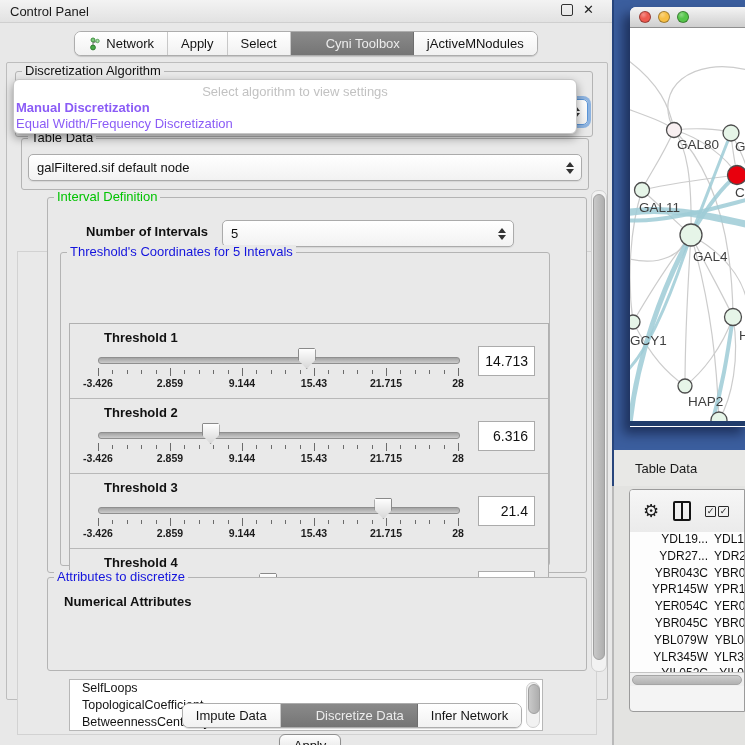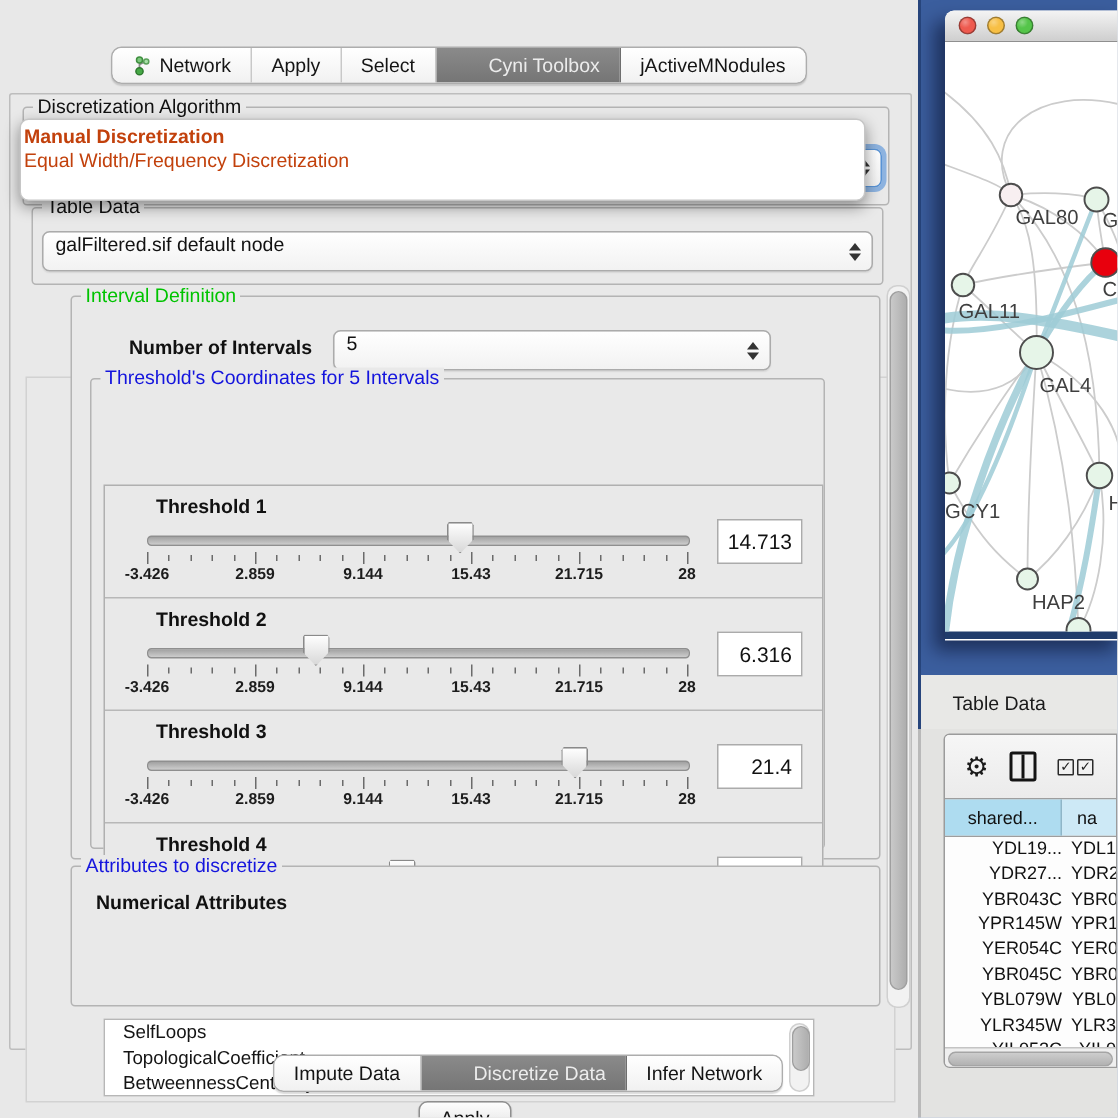--- a/index.html
+++ b/index.html
@@ -30,33 +30,33 @@
 
   
   #content{left:6px;top:62px;width:600px;height:636px;border:1px solid #bdbdbd;border-radius:2px;
     background:#e9e9e9;}
 
   .groupbox{position:absolute;border:1px solid #b4b4b4;border-radius:3px;}
   .grouplabel{position:absolute;top:-8px;left:6px;background:#e9e9e9;padding:0 3px;font-size:13px;line-height:14px;}
 
   
   .combo{position:absolute;background:linear-gradient(#ffffff,#f2f2f2);border:1px solid #ababab;
-    border-radius:5px;display:flex;box-shadow:0 1px 1px rgba(0,0,0,.08);}
+    border-radius:5px;display:flex;align-items:center;box-shadow:0 1px 1px rgba(0,0,0,.08);}
   .combo .val{flex:1;padding-left:8px;font-size:13px;color:#111;overflow:hidden;white-space:nowrap;}
   .spinner{width:16px;height:100%;display:flex;flex-direction:column;justify-content:center;align-items:center;gap:2px;margin-right:3px;}
   .spinner i{display:block;width:0;height:0;border-left:4px solid transparent;border-right:4px solid transparent;}
   .spinner .up{border-bottom:5px solid #333;}
   .spinner .dn{border-top:5px solid #333;}
   .focus-ring{box-shadow:0 0 0 3px rgba(110,160,220,.75);border-color:#5a94d6;}
 
   
   #popup{left:13px;top:79px;width:564px;height:55px;background:#fff;border:1px solid #c6c6c6;
     border-radius:6px;box-shadow:0 4px 10px rgba(0,0,0,.4);padding-top:3px;box-sizing:border-box;}
   #popup .prompt{text-align:center;color:#c2c2c2;font-size:13px;height:17px;line-height:17px;}
-  #popup .opt{font-size:13px;height:16px;line-height:16px;padding-left:2px;color:#c2410c;white-space:nowrap;}
+  #popup .opt{font-size:13px;height:16px;line-height:16px;padding-left:2px;color:#8b5cf6;white-space:nowrap;}
   #popup .opt.hl{font-weight:bold;}
 
   
   #scrollpane{left:10px;top:188px;width:578px;height:482px;background:#e9e9e9;border:1px solid #d2d2d2;overflow:hidden;}
   .vscroll{position:absolute;background:#f2f2f2;border:1px solid #d0d0d0;border-radius:7px;}
   .vthumb{position:absolute;left:1px;width:10px;background:linear-gradient(90deg,#c9c9c9,#aeaeae);border-radius:6px;border:1px solid #9f9f9f;}
 
   
   #rows{position:absolute;left:62px;top:260px;width:478px;border:1px solid #b0b0b0;background:#e9e9e9;}
   .trow{position:relative;height:74px;border-bottom:1px solid #b8b8b8;}
@@ -119,20 +119,27 @@
   .net-label{font-family:"Liberation Sans",sans-serif;font-size:13.5px;fill:#3f3f3f;}
   .tab-icon{width:13px;height:14px;}
 </style>
 </head>
 <body>
 
 <div id="stage">
 
   <div id="cp" class="abs">
 
+    <div id="cp-header" class="abs">
+      <span id="cp-title">Control Panel</span>
+      <span class="win-icons">
+        <span class="float-ic"></span>
+        <span class="close-ic">✕</span>
+      </span>
+    </div>
 
     <div id="top-tabs" class="abs seg-wrap">
       <div class="seg" id="top-seg">
           <div class="tab">
             <svg class="tab-icon" viewBox="0 0 13 14">
               <path d="M5,3 L5,10 M5,6 L9,4" stroke="#8a8a8a" stroke-width="1.2" fill="none"></path>
               <circle cx="5" cy="3" r="2" fill="#7dc87d" stroke="#3f8f3f"></circle>
               <circle cx="9.5" cy="4" r="1.7" fill="#a8e0a8" stroke="#5aa05a"></circle>
               <circle cx="5" cy="10.5" r="2.4" fill="#46a846" stroke="#2f7a2f"></circle>
             </svg>
@@ -377,20 +384,21 @@
           <div class="tab active">
             <span>Discretize Data</span>
           </div>
           <div class="tab">
             <span>Infer Network</span>
           </div>
         </div>
     </div>
 
     <div id="popup" class="abs">
+      <div class="prompt">Select algorithm to view settings</div>
       <div id="popup-opts">
           <div class="opt hl">Manual Discretization</div>
           <div class="opt">Equal Width/Frequency Discretization</div>
         </div>
     </div>
   </div>
 
   <div id="desktop" class="abs"></div>
 
   <div id="netwin" class="abs">
@@ -457,24 +465,20 @@
 
   <div id="tbl" class="abs">
     <div id="tbl-toolbar">
       <span class="gear">⚙</span>
       <span class="cols-ic"></span>
       <span class="checks">
         <span class="chk">✓</span>
         <span class="chk">✓</span>
       </span>
     </div>
-    <div id="tbl-header">
-      <div class="hcell c1">shared...</div>
-      <div class="hcell c2">na</div>
-    </div>
     <div id="tbl-rows">
         <div class="drow">
           <div class="dcell c1">YDL19...</div>
           <div class="dcell c2">YDL1</div>
         </div>
         <div class="drow">
           <div class="dcell c1">YDR27...</div>
           <div class="dcell c2">YDR2</div>
         </div>
         <div class="drow">

